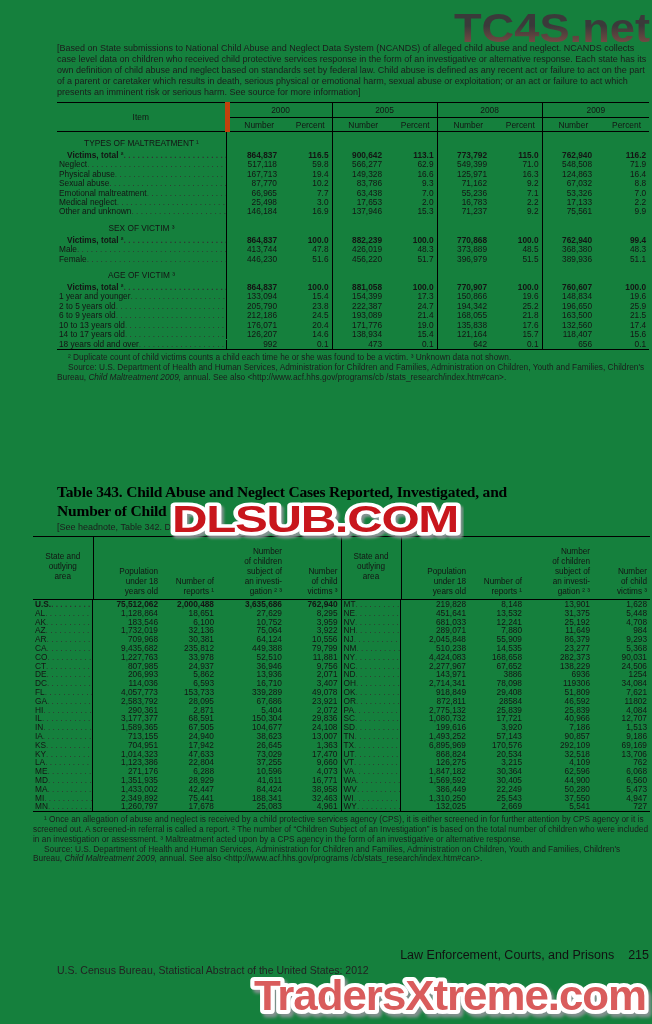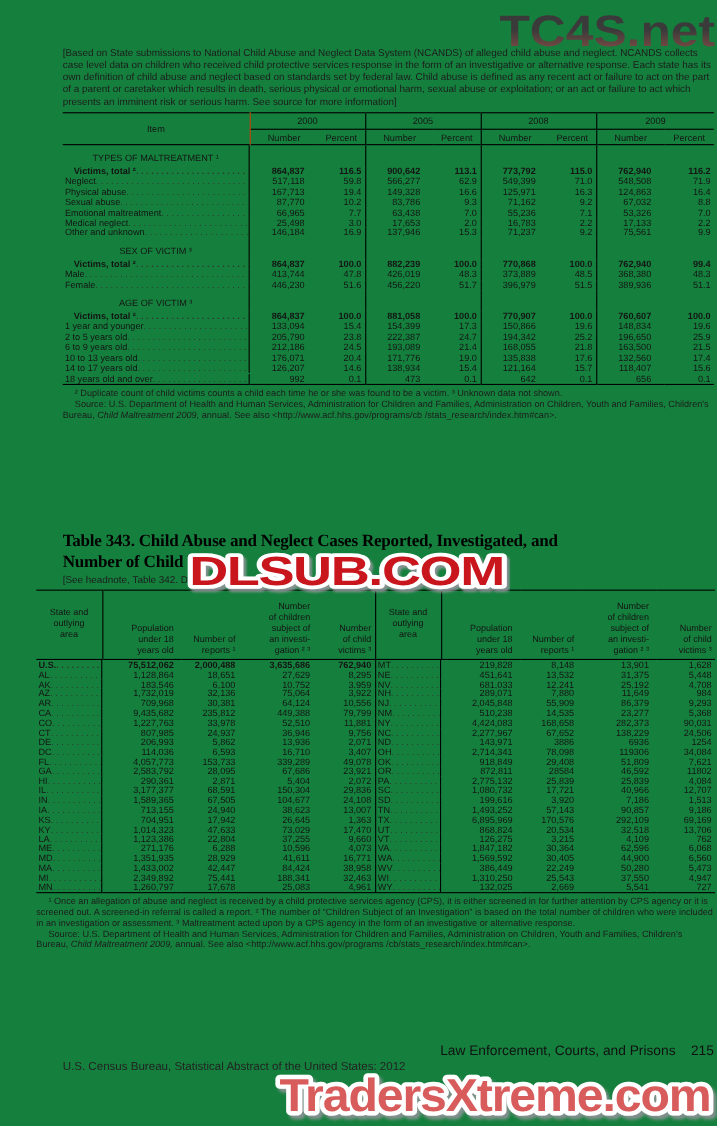--- a/index.html
+++ b/index.html
@@ -21,21 +21,21 @@
              line-height:19px;white-space:pre-line;letter-spacing:-0.2px;color:#000;}
   .headnote{margin-top:3px;font-size:9px;line-height:11px;color:#1c1c1c;}
   #blk343 .tbl-title,#blk343 .headnote{margin-left:24px;}
   #blk343 .headnote{margin-top:2px;margin-bottom:3px;}
 
   
   #t342-table{width:592px;border-collapse:collapse;table-layout:fixed;margin-top:4px;
               border-top:1.5px solid #000;border-bottom:1.5px solid #000;font-size:8.3px;}
   #t342-table thead{border-bottom:1.3px solid #000;}
   #t342-table th{font-weight:normal;font-size:8.4px;padding:0;}
-  #t342-table .th-item{border-right:1px solid #c2410c;text-align:center;vertical-align:middle;}
+  #t342-table .th-item{border-right:5px solid #c2410c;text-align:center;vertical-align:middle;}
   #t342-table .th-year{height:14px;border-bottom:1px solid #000;text-align:center;}
   #t342-table .th-sub{height:13px;text-align:center;}
   #t342-table .div{border-right:1px solid #000;}
   #t342-table tbody td{height:9.4px;line-height:9.4px;padding:0;white-space:nowrap;overflow:hidden;}
   #t342-table tbody td:nth-child(1),
   #t342-table tbody td:nth-child(3),
   #t342-table tbody td:nth-child(5),
   #t342-table tbody td:nth-child(7){border-right:1px solid #000;}
   #t342-table .num{text-align:right;padding-right:12px;}
   #t342-table .pct{text-align:right;padding-right:3px;}

